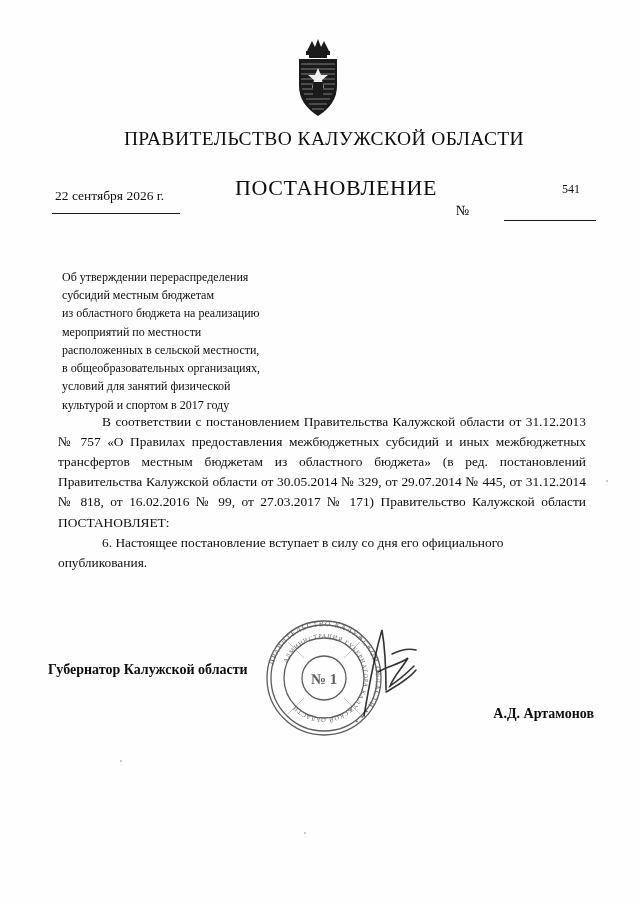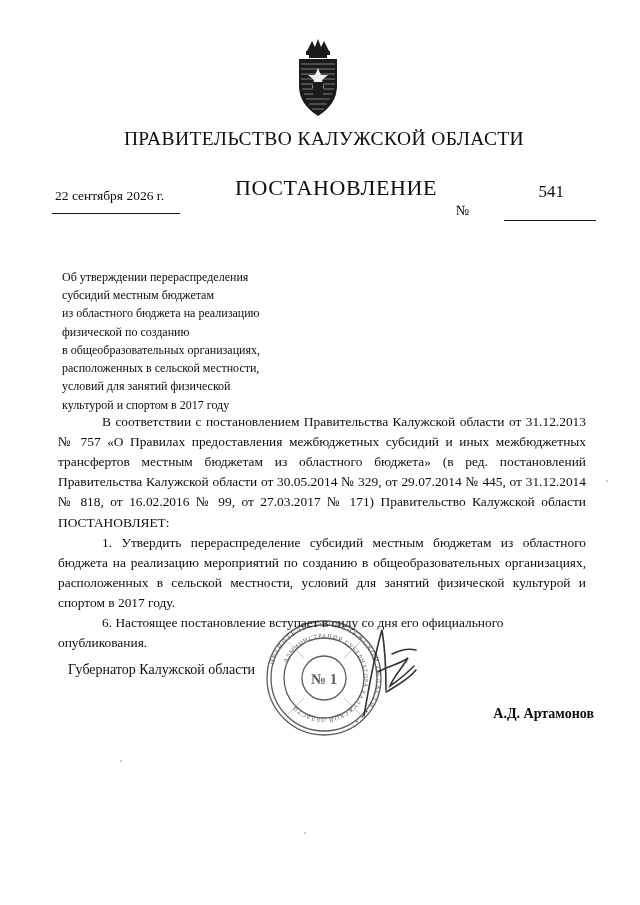--- a/index.html
+++ b/index.html
@@ -84,22 +84,22 @@
   .num-rule {
     position: absolute;
     top: 220px;
     right: 44px;
     width: 92px;
     border-bottom: 1px solid #1a1a1a;
   }
   .num-value {
     position: absolute;
     top: 182px;
-    right: 76px;
-    font-size: 17px;
+    right: 60px;
+    font-size: 12px;
   }
 
   
   .subject {
     position: absolute;
     top: 268px;
     left: 62px;
     width: 268px;
     font-size: 12px;
     font-weight: normal;
@@ -132,23 +132,23 @@
   }
   .body p.lastline {
     text-align: left;
   }
   .bold-inline { font-weight: normal; }
 
   
   .sig-left {
     position: absolute;
     top: 662px;
-    left: 68px;
+    left: 48px;
     font-size: 14px;
-    font-weight: normal;
+    font-weight: bold;
   }
   .sig-right {
     position: absolute;
     top: 662px;
     right: 46px;
     font-size: 14px;
     font-weight: bold;
     margin-top: 44px;
   }
 
@@ -228,30 +228,29 @@
   <div class="date-rule"></div>
 
   <div class="num-value">541</div>
   <div class="num-block">№</div>
   <div class="num-rule"></div>
 
   <div class="subject">
     <div>Об утверждении перераспределения</div>
     <div>субсидий местным бюджетам</div>
     <div>из областного бюджета на реализацию</div>
-    <div>физической по созданию</div>
+    <div>мероприятий по местности</div>
+    <div class="last">расположенных в сельской местности,</div>
     <div class="last">в общеобразовательных организациях,</div>
-    <div class="last">расположенных в сельской местности,</div>
     <div>условий для занятий физической</div>
     <div class="last">культурой и спортом в 2017 году</div>
   </div>
 
   <div class="body">
     <p><span>В соответствии с постановлением Правительства Калужской области от 31.12.2013 № 757 «О Правилах предоставления межбюджетных субсидий и иных межбюджетных трансфертов местным бюджетам из областного бюджета» (в ред. постановлений Правительства Калужской области от 30.05.2014 № 329, от 29.07.2014 № 445, от 31.12.2014 № 818, от 16.02.2016 № 99, от 27.03.2017 № 171) Правительство Калужской области </span><span class="bold-inline">ПОСТАНОВЛЯЕТ:</span></p>
-    <p>1. Утвердить перераспределение субсидий местным бюджетам из областного бюджета на реализацию мероприятий по созданию в общеобразовательных организациях, расположенных в сельской местности, условий для занятий физической культурой и спортом в 2017 году.</p>
     <p class="lastline">6. Настоящее постановление вступает в силу со дня его официального опубликования.</p>
   </div>
 
   <div class="stamp">
     <svg viewBox="0 0 132 132" width="132" height="132" xmlns="http://www.w3.org/2000/svg">
       <defs>
         <path id="arcOuter" d="M 66,66 m -52,0 a 52,52 0 1,1 104,0 a 52,52 0 1,1 -104,0"></path>
         <path id="arcInner" d="M 66,66 m -40,0 a 40,40 0 1,1 80,0 a 40,40 0 1,1 -80,0"></path>
       </defs>
       <g fill="none" stroke="#1f1f1f" stroke-width="1.3">

